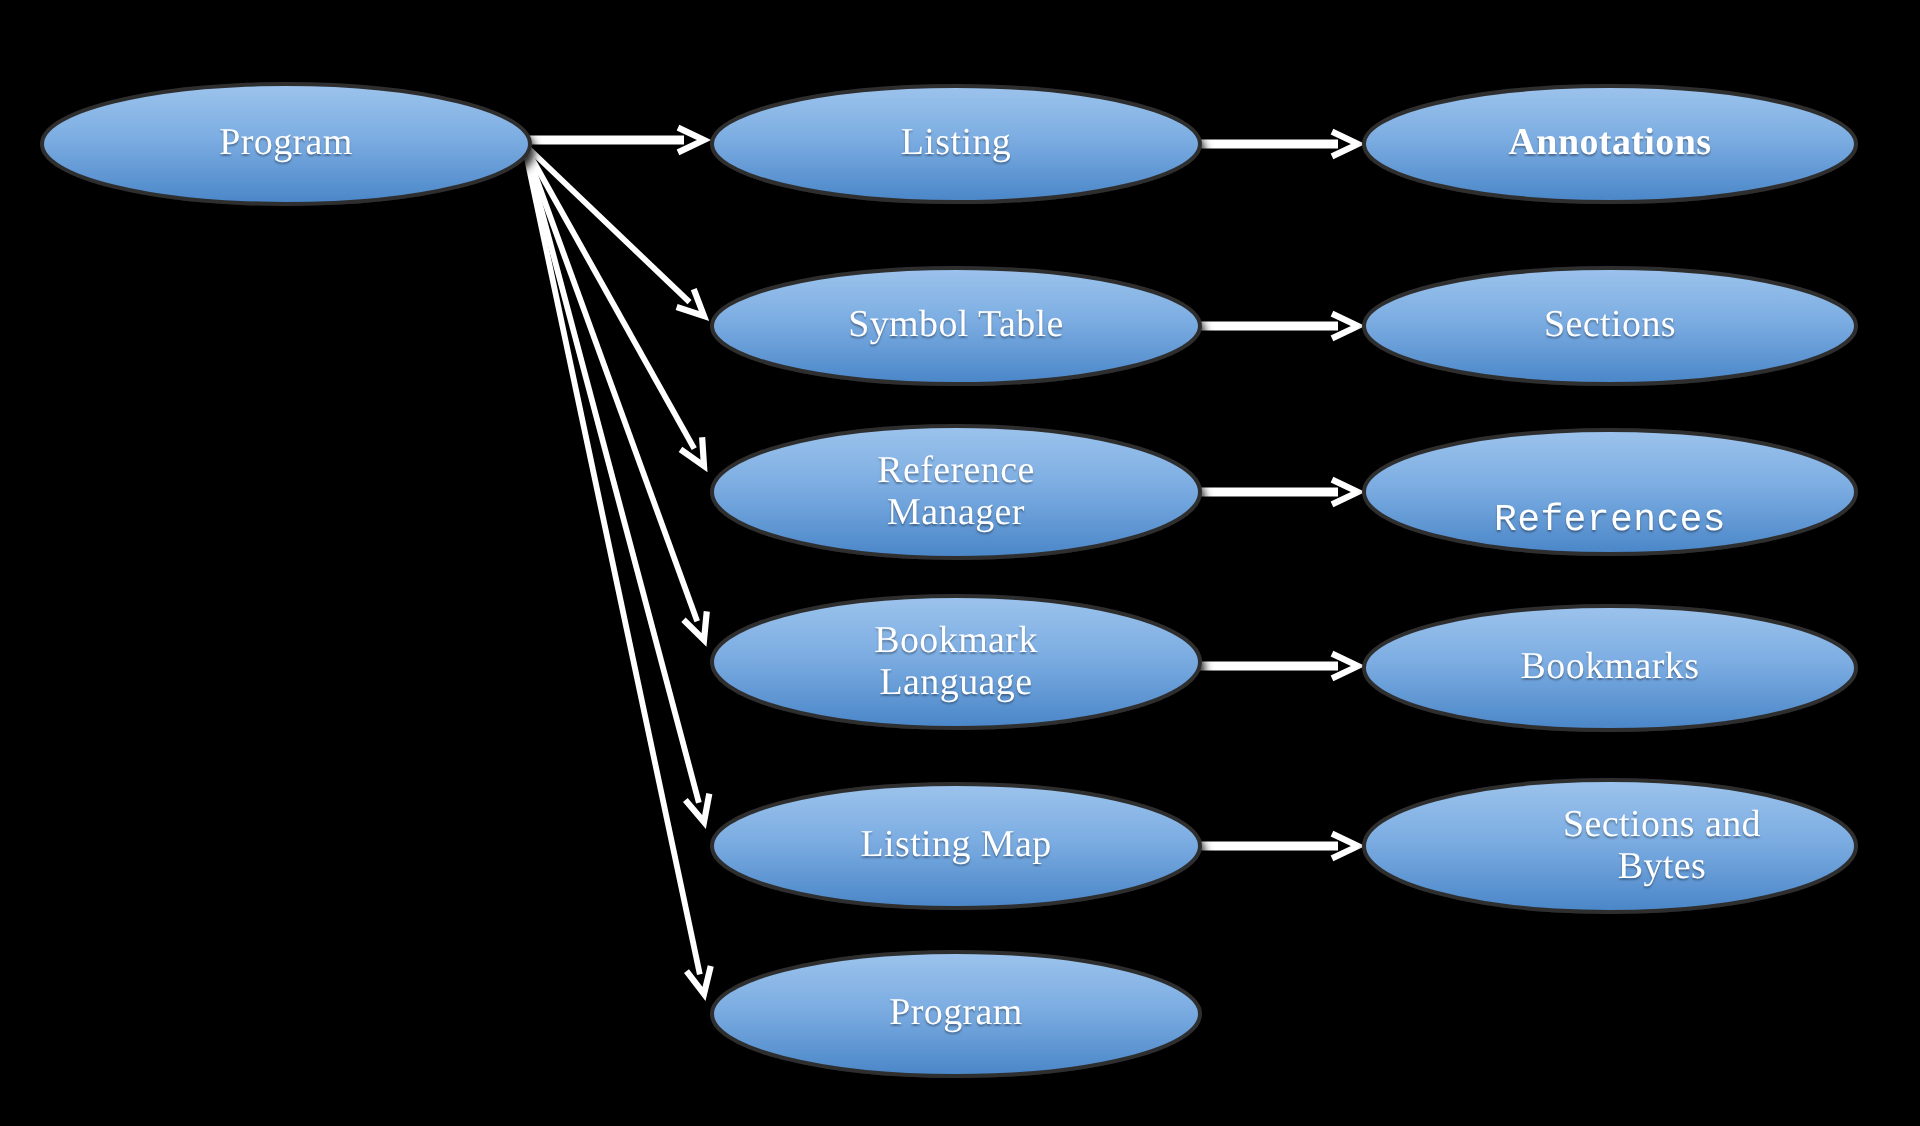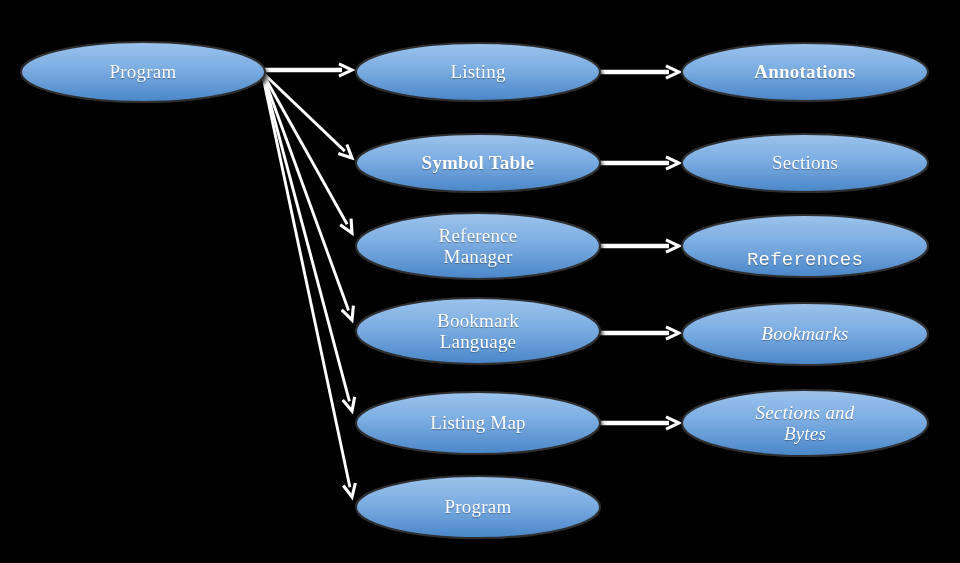--- a/index.html
+++ b/index.html
@@ -118,28 +118,28 @@
         <ellipse cx="805" cy="163" rx="123" ry="29" fill="url(#nodeGrad)" stroke="#2f2f2f" stroke-width="2" filter="url(#nodeShadow)"></ellipse>
         <ellipse cx="805" cy="246" rx="123" ry="31" fill="url(#nodeGrad)" stroke="#2f2f2f" stroke-width="2" filter="url(#nodeShadow)"></ellipse>
         <ellipse cx="805" cy="334" rx="123" ry="31" fill="url(#nodeGrad)" stroke="#2f2f2f" stroke-width="2" filter="url(#nodeShadow)"></ellipse>
         <ellipse cx="805" cy="423" rx="123" ry="33" fill="url(#nodeGrad)" stroke="#2f2f2f" stroke-width="2" filter="url(#nodeShadow)"></ellipse>
       </g>
   </svg>
 
   <div id="labels-layer">
       <div class="node-label" style="left: 21px; top: 42px; width: 244px; height: 60px;">Program</div>
       <div class="node-label" style="left: 356px; top: 43px; width: 244px; height: 58px;">Listing</div>
-      <div class="node-label" style="left: 356px; top: 134px; width: 244px; height: 58px; font-weight: bold;">Symbol Table</div>
+      <div class="node-label" style="left: 356px; top: 134px; width: 244px; height: 58px;">Symbol Table</div>
       <div class="node-label" style="left: 356px; top: 213px; width: 244px; height: 66px;">Reference
 Manager</div>
       <div class="node-label" style="left: 356px; top: 298px; width: 244px; height: 66px;">Bookmark
 Language</div>
       <div class="node-label" style="left: 356px; top: 392px; width: 244px; height: 62px;">Listing Map</div>
       <div class="node-label" style="left: 356px; top: 476px; width: 244px; height: 62px;">Program</div>
       <div class="node-label" style="left: 682px; top: 43px; width: 246px; height: 58px; font-weight: bold;">Annotations</div>
       <div class="node-label" style="left: 682px; top: 134px; width: 246px; height: 58px;">Sections</div>
       <div class="node-label" style="left: 682px; top: 230px; width: 246px; height: 62px; font-family: Liberation Mono, monospace;">References</div>
-      <div class="node-label" style="left: 682px; top: 303px; width: 246px; height: 62px; font-style: italic;">Bookmarks</div>
-      <div class="node-label" style="left: 682px; top: 390px; width: 246px; height: 66px; font-style: italic;">Sections and
+      <div class="node-label" style="left: 682px; top: 303px; width: 246px; height: 62px;">Bookmarks</div>
+      <div class="node-label" style="left: 708px; top: 390px; width: 246px; height: 66px;">Sections and
 Bytes</div>
     </div>
 
 </div>
 
 </body></html>

